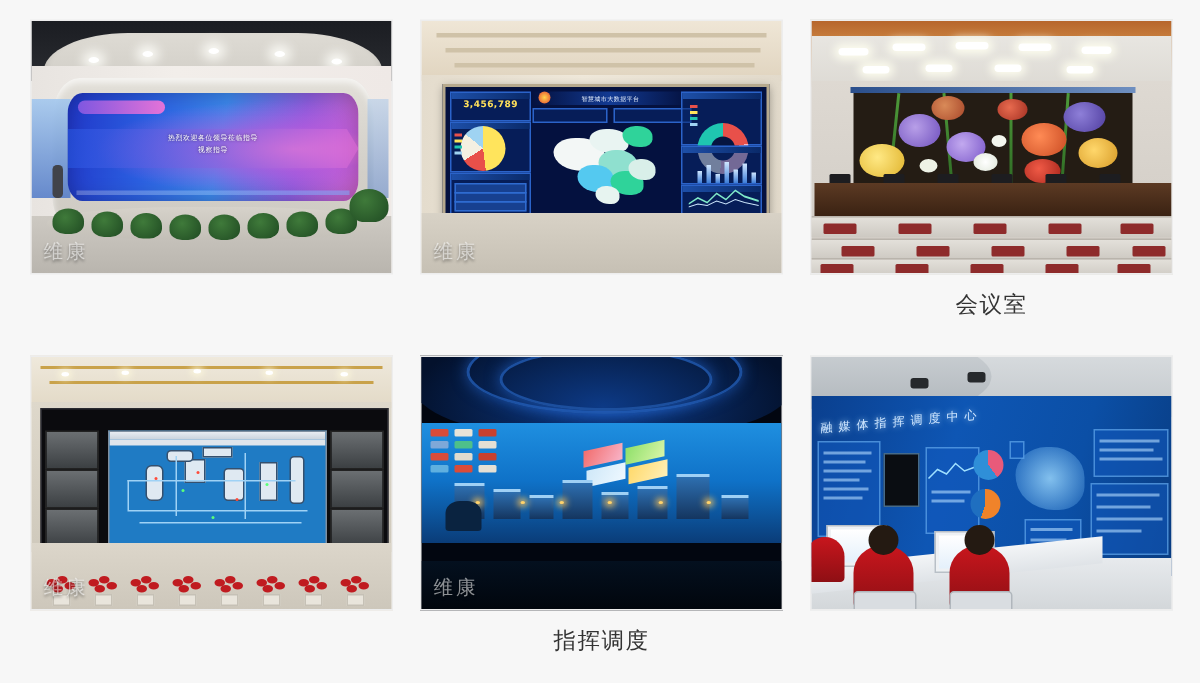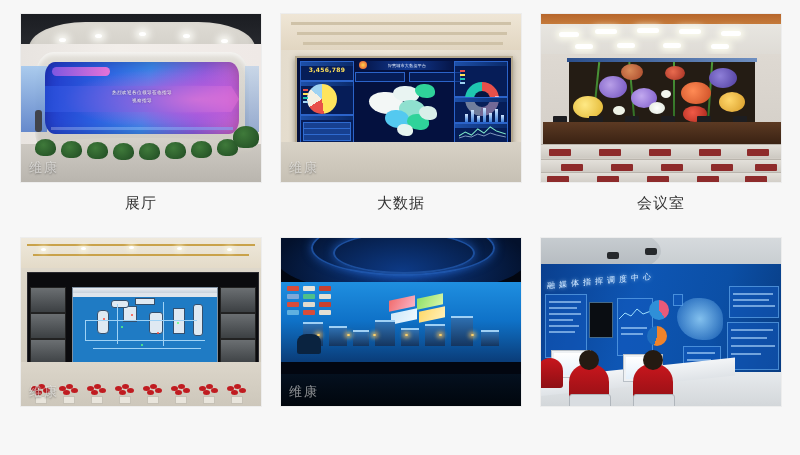--- a/index.html
+++ b/index.html
@@ -273,21 +273,20 @@
         <div class="bush" style="left:40px;bottom:24px"></div>
         <div class="bush" style="left:66px;bottom:23px"></div>
         <div class="bush" style="left:92px;bottom:22px"></div>
         <div class="bush" style="left:118px;bottom:22px"></div>
         <div class="bush" style="left:144px;bottom:23px"></div>
         <div class="bush" style="left:170px;bottom:24px"></div>
         <div class="bush" style="left:196px;bottom:26px"></div>
         <div class="bush" style="left:212px;bottom:34px;width:26px;height:22px"></div>
         <div class="wm">维康</div>
       </div>
-      <div class="caption">展厅</div>
     </div>
 
     <div class="cell">
       <div class="photo p2">
         <div class="ceil"></div>
         <div class="ceilline" style="top:8px;width:220px"></div>
         <div class="ceilline" style="top:18px;width:210px;left:16px"></div>
         <div class="ceilline" style="top:28px;width:200px;left:22px"></div>
         <div class="wall"></div>
         <div class="board">
@@ -349,21 +348,20 @@
             <div class="pbar"></div>
             <svg class="line" viewBox="0 0 90 16" preserveAspectRatio="none">
               <polyline points="0,12 12,8 24,11 36,5 48,9 60,3 72,7 90,10" fill="none" stroke="#7fe8c8" stroke-width="1.2"></polyline>
               <polyline points="0,14 12,12 24,13 36,10 48,12 60,9 72,11 90,13" fill="none" stroke="#cfe9ff" stroke-width="0.8"></polyline>
             </svg>
           </div>
         </div>
         <div class="floor"></div>
         <div class="wm">维康</div>
       </div>
-      <div class="caption">大数据</div>
     </div>
 
     <div class="cell">
       <div class="photo p3">
         <div class="ceil"></div>
         <div class="ceilpanel"></div>
         <div class="lamp" style="left:18px;top:18px;width:20px"></div>
         <div class="lamp" style="left:54px;top:15px;width:22px"></div>
         <div class="lamp" style="left:96px;top:14px;width:22px"></div>
         <div class="lamp" style="left:138px;top:15px;width:22px"></div>
@@ -569,20 +567,21 @@
             <div class="glow" style="left:92px"></div>
             <div class="glow" style="left:124px"></div>
             <div class="glow" style="left:158px"></div>
             <div class="glow" style="left:190px"></div>
           </div>
         </div>
         <div class="person"></div>
         <div class="ground"></div>
         <div class="wm">维康</div>
       </div>
+      <div class="caption">指挥调度</div>
     </div>
 
     <div class="cell">
       <div class="photo p6">
         <div class="ceil"></div>
         <div class="ceilcurve"></div>
         <div class="cam" style="left:66px;top:14px"></div>
         <div class="cam" style="left:104px;top:10px"></div>
         <div class="wall">
           <div class="title">融媒体指挥调度中心</div>

